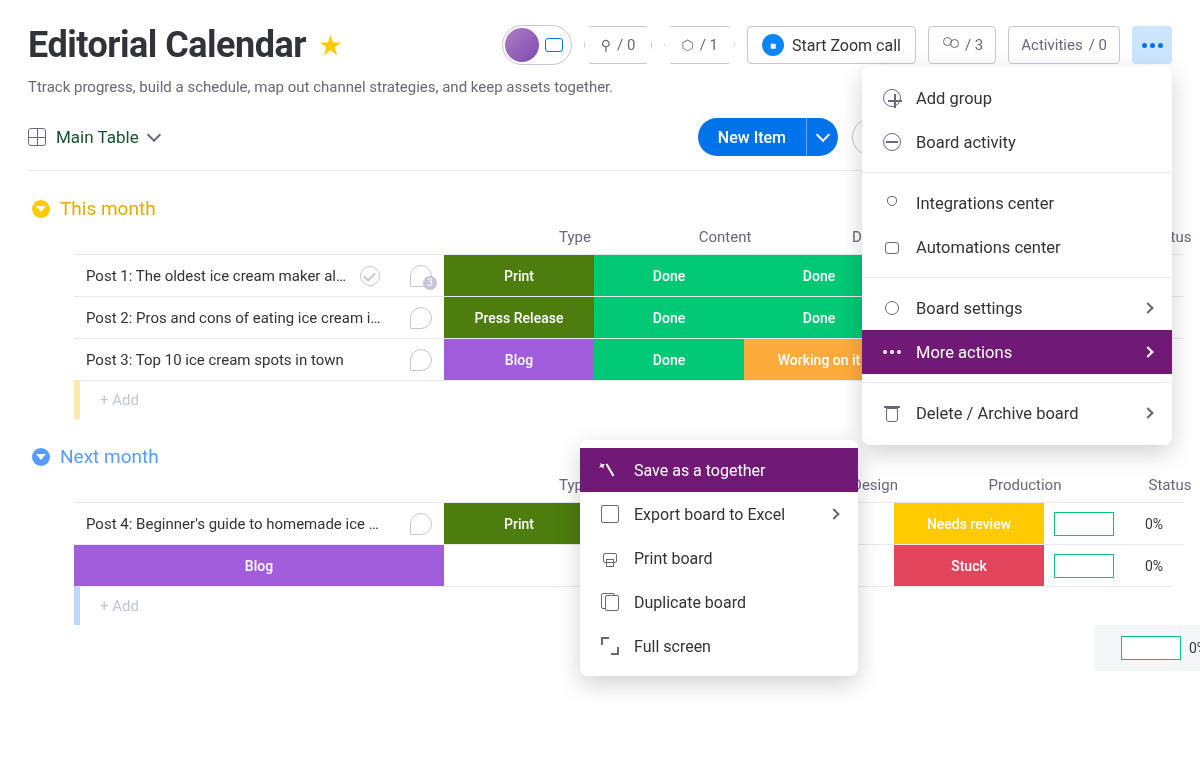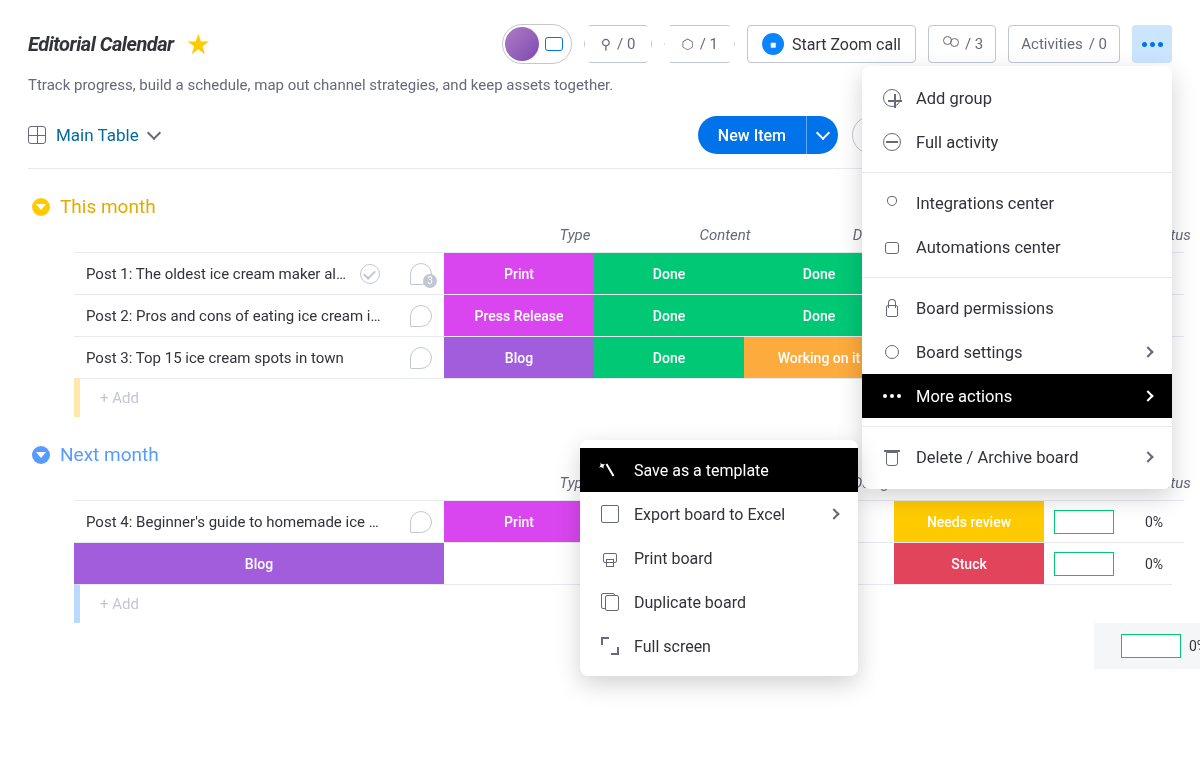--- a/index.html
+++ b/index.html
@@ -1,78 +1,78 @@
 <!DOCTYPE html>
 <html><head>
 <meta charset="utf-8">
 <style>
 * { box-sizing: border-box; margin: 0; padding: 0; font-family: -apple-system, BlinkMacSystemFont, "Segoe UI", Roboto, Helvetica, Arial, sans-serif; }
 body { background: #fff; color: #323338; width: 1200px; height: 765px; overflow: hidden; position: relative; }
 .app { padding: 24px 28px 0; }
 .header { display: flex; align-items: center; gap: 12px; }
-.title { font-size: 20px; font-weight: 700; letter-spacing: -0.5px; font-style: italic; }
+.title { font-size: 36px; font-weight: 700; letter-spacing: -0.5px; }
 .star-icon { color: #ffcb00; font-size: 28px; }
 .spacer { flex: 1; }
 .avatar { width: 34px; height: 34px; border-radius: 50%; background: linear-gradient(135deg,#b07cc5,#7b4bb0); display: inline-block; }
 .avatar-wrap { display: flex; align-items: center; border: 1px solid #c3c6d4; border-radius: 20px; padding: 2px 8px 2px 2px; gap: 6px; }
 .screen-icon { width: 18px; height: 14px; border: 1.5px solid #0073ea; border-radius: 3px; display: inline-block; position: relative;}
 .pill { border: 1px solid #c3c6d4; border-radius: 4px; padding: 6px 12px; font-size: 15px; color: #676879; display: flex; align-items: center; gap: 6px; height: 38px; cursor: pointer; }
 .pill.hex { border-radius: 8px; clip-path: polygon(8% 0,92% 0,100% 50%,92% 100%,8% 100%,0 50%); padding: 6px 16px; border:1px solid #c3c6d4;}
 .btn-zoom { border: 1px solid #c3c6d4; border-radius: 4px; padding: 6px 14px; display: flex; align-items: center; gap: 8px; font-size: 16px; height: 38px; cursor:pointer;}
 .zoom-dot { width: 22px; height: 22px; background: #0b85ff; border-radius: 50%; display: flex; align-items: center; justify-content: center; color: #fff; font-size: 10px; }
 .more-btn { width: 40px; height: 38px; background: #cce5ff; border-radius: 4px; display: flex; align-items: center; justify-content: center; cursor: pointer; }
 .dots { display: flex; gap: 3px; }
 .dots span { width: 5px; height: 5px; background: #0073ea; border-radius: 50%; }
 .subtitle { color: #676879; font-size: 15px; margin-top: 12px; }
 .toolbar { display: flex; align-items: center; margin-top: 22px; gap: 14px; padding-bottom: 14px; border-bottom: 1px solid #e6e9ef; }
-.view-btn { display: flex; align-items: center; gap: 10px; font-size: 17px; color: #0369a1; cursor: pointer; }
+.view-btn { display: flex; align-items: center; gap: 10px; font-size: 17px; color: #14532d; cursor: pointer; }
 .table-icon { width: 18px; height: 18px; border: 1.5px solid #676879; border-radius: 3px; position: relative; }
 .table-icon::before { content:""; position:absolute; top:50%; left:0; right:0; border-top:1.5px solid #676879;}
 .table-icon::after { content:""; position:absolute; left:50%; top:0; bottom:0; border-left:1.5px solid #676879;}
 .chevron-down { width: 10px; height: 10px; border-right: 2px solid #676879; border-bottom: 2px solid #676879; transform: rotate(45deg); margin-top:-4px;}
 .new-item { background: #0073ea; color: #fff; border-radius: 20px 0 0 20px; padding: 8px 20px; font-size: 16px; font-weight: 500; border:none; height:38px;}
 .new-item-drop { background: #0073ea; color: #fff; border-radius: 0 20px 20px 0; width: 32px; height:38px; display:flex; align-items:center; justify-content:center; border-left: 1px solid rgba(255,255,255,0.4);}
 .new-item-drop .chevron-down{border-color:#fff;}
 .search-box { border: 1px solid #c3c6d4; border-radius: 20px; padding: 8px 16px; font-size: 16px; color: #c3c6d4; width: 320px; height:38px;}
 .group { margin-top: 26px; }
 .group-header { display: flex; align-items: center; gap: 10px; padding-left: 4px; }
 .group-caret { width: 18px; height: 18px; border-radius: 50%; display:flex; align-items:center; justify-content:center;}
 .group-caret.yellow{ background:#ffcb00;}
 .group-caret.blue{ background:#579bfc;}
 .group-caret::after{content:""; width:0;height:0; border-left:5px solid transparent;border-right:5px solid transparent;border-top:6px solid #fff;}
 .group-title { font-size: 19px; font-weight: 400; }
 .group-title.yellow{color:#e2ab00;}
 .group-title.blue{color:#579bfc;}
 .col-headers { display: grid; grid-template-columns: 420px 150px 150px 150px 150px 140px; color: #676879; font-size: 15px; padding: 8px 0 8px 52px; }
-.col-headers > div { text-align: center; font-style: italic; }
+.col-headers > div { text-align: center; }
 .col-headers > div:first-child{text-align:left;}
 .row { display: grid; grid-template-columns: 370px 150px 150px 150px 150px 80px 60px; align-items: stretch; height: 42px; border-top:1px solid #e6e9ef; margin-left:46px;}
 .row-bar { width: 6px; background: #ffcb00; }
 .row-bar.blue{background:#579bfc;}
 .cell-title { padding: 0 12px; display: flex; align-items: center; gap: 8px; font-size: 15px; color: #323338; overflow:hidden; white-space:nowrap; text-overflow:ellipsis;}
 .chat-icon { width: 22px; height: 22px; border: 1.5px solid #c3c6d4; border-radius: 50% 50% 50% 5%; flex-shrink:0; margin-left:auto; position:relative;}
 .chat-icon.has::after{content:attr(data-count); position:absolute; right:-6px; bottom:-4px; background:#c3c6d4; color:#fff; font-size:10px; border-radius:50%; width:14px; height:14px; display:flex;align-items:center;justify-content:center;}
 .check-icon{width:20px;height:20px;border:1.5px solid #c3c6d4;border-radius:50%;flex-shrink:0;margin-left:6px;position:relative;}
 .check-icon::after{content:"";position:absolute;left:5px;top:3px;width:5px;height:9px;border-right:2px solid #c3c6d4;border-bottom:2px solid #c3c6d4;transform:rotate(45deg);}
-.tag { display: flex; align-items: center; justify-content: center; color: #fff; font-size: 14px; font-weight:500;} .tag.magenta{background:#d946ef;} .tag.purple{background:#a25ddc;}
+.tag { display: flex; align-items: center; justify-content: center; color: #fff; font-size: 14px; font-weight:500;} .tag.magenta{background:#4d7c0f;} .tag.purple{background:#a25ddc;}
 .tag.green{background:#00c875;} .tag.orange{background:#fdab3d;} .tag.yellow{background:#ffcb00;color:#fff;}
 .tag.red{background:#e2445c;} .tag.gray{background:#c4c4c4;}
 .prog-cell{display:flex;align-items:center;justify-content:center;gap:8px;}
 .prog-bar{width:60px;height:24px;border:1.5px solid #00c875;background:#fff;}
 .prog-pct{font-size:14px;color:#323338;}
 .row-wrap{display:flex;}
 .add-row { padding: 10px 20px; color: #c3c6d4; font-size: 15px; margin-left:46px; border-top:1px solid #e6e9ef; border-left:6px solid #ffe9a8;}
 .add-row.blue{border-left-color:#bcd8ff;}
 .summary{display:grid;grid-template-columns:420px 150px 150px 150px 150px 140px;margin-left:46px;}
 .summary .prog-cell{grid-column:6;background:#f5f6f8;height:46px;}
 
 
 .main-menu { position: absolute; right: 28px; top: 66px; width: 310px; background: #fff; border-radius: 8px; box-shadow: 0 8px 24px rgba(0,0,0,0.18); padding: 10px 0; z-index:20;}
 .menu-item { display: flex; align-items: center; gap: 14px; padding: 12px 20px; font-size: 16.5px; color: #323338; cursor: pointer; }
-.menu-item.active { background: #000000; color: #fff; }
+.menu-item.active { background: #701a75; color: #fff; }
 .menu-item .mi-icon { width: 20px; height: 20px; display: flex; align-items: center; justify-content: center; color: #676879; flex-shrink:0;}
 .menu-item.active .mi-icon{color:#fff;}
 .menu-sep { height: 1px; background: #e6e9ef; margin: 8px 0; }
 .menu-chevron { margin-left: auto; width: 8px; height: 8px; border-right: 2px solid #676879; border-top: 2px solid #676879; transform: rotate(45deg);} 
 .menu-item.active .menu-chevron{border-color:#fff;}
 
 .sub-menu { position: absolute; right: 342px; top: 440px; width: 278px; background: #fff; border-radius: 8px; box-shadow: 0 8px 24px rgba(0,0,0,0.18); padding: 8px 0; z-index:21;}
 .sub-menu .menu-item{font-size:16px;}
 
 .ico{display:inline-block;width:18px;height:18px;position:relative;}
@@ -204,21 +204,21 @@
             <div class="tag green">Done</div>
         <div class="tag green">Done</div>
         <div class="tag gray"></div>
         <div></div>
           </div>
         </div>
         <div class="row-wrap">
           <div class="row-bar yellow"></div>
           <div class="row">
             <div class="cell-title">
-        <span>Post 3: Top 15 ice cream spots in town</span>
+        <span>Post 3: Top 10 ice cream spots in town</span>
 
         <span class="chat-icon "></span>
       </div>
       <div class="tag purple">Blog</div>
             <div class="tag green">Done</div>
         <div class="tag orange">Working on it</div>
         <div class="tag gray"></div>
         <div></div>
           </div>
         </div>
@@ -294,42 +294,36 @@
         <span class="ico ico-circle">
           <span class="ico ico-plus" style="position:absolute;inset:3px;"></span>
         </span>
       </span>
     <span>Add group</span>
     </div>
     <div class="menu-item">
       <span class="mi-icon">
         <span class="ico ico-pulse"></span>
       </span>
-    <span>Full activity</span>
+    <span>Board activity</span>
     </div>
     <div class="menu-sep"></div>
     <div class="menu-item">
       <span class="mi-icon">
         <span class="ico ico-plug"></span>
       </span>
     <span>Integrations center</span>
     </div>
     <div class="menu-item">
       <span class="mi-icon">
         <span class="ico ico-robot"></span>
       </span>
     <span>Automations center</span>
     </div>
     <div class="menu-sep"></div>
-    <div class="menu-item">
-      <span class="mi-icon">
-        <span class="ico ico-lock"></span>
-      </span>
-    <span>Board permissions</span>
-    </div>
     <div class="menu-item">
       <span class="mi-icon">
         <span class="ico ico-gear"></span>
       </span>
     <span>Board settings</span>
     <span class="menu-chevron"></span>
     </div>
     <div class="menu-item active">
       <span class="mi-icon">
         <span class="ico-dots">
@@ -349,21 +343,21 @@
     <span>Delete / Archive board</span>
     <span class="menu-chevron"></span>
     </div>
   </div>
 
 <div class="sub-menu" id="sub-menu">
     <div class="menu-item active">
       <span class="mi-icon">
         <span class="ico ico-wand"></span>
       </span>
-    <span>Save as a template</span>
+    <span>Save as a together</span>
     </div>
     <div class="menu-item">
       <span class="mi-icon">
         <span class="ico ico-xl"></span>
       </span>
     <span>Export board to Excel</span>
     <span class="menu-chevron"></span>
     </div>
     <div class="menu-item">
       <span class="mi-icon">

